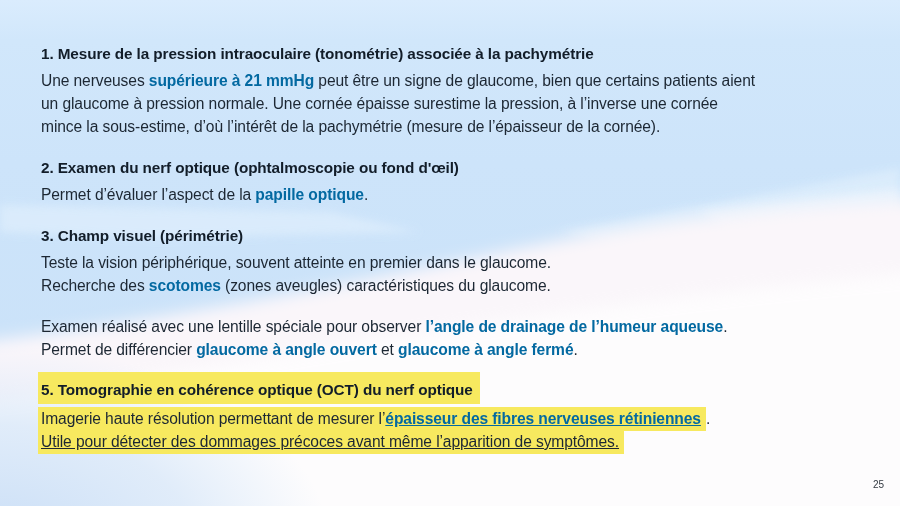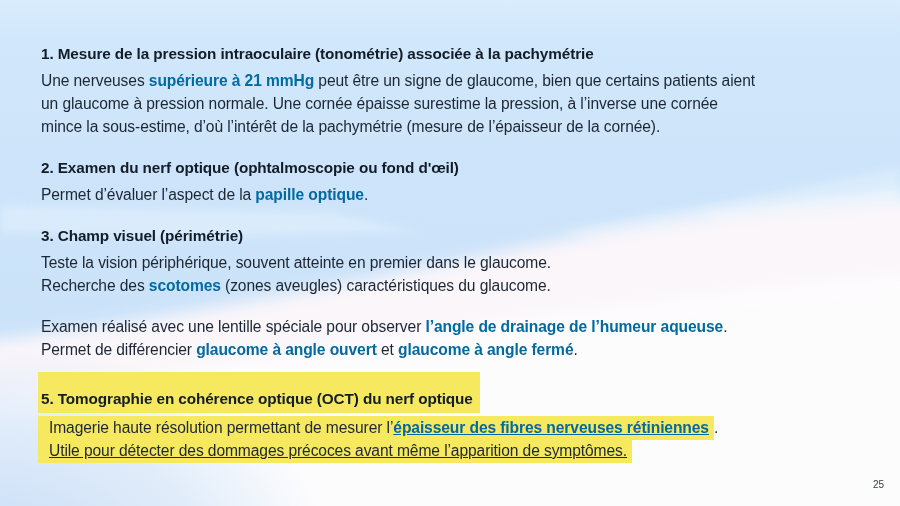--- a/index.html
+++ b/index.html
@@ -9,23 +9,23 @@
   }
   .bg{position:absolute;inset:0;z-index:0;display:block;}
   .content{position:absolute;left:41px;top:26px;right:34px;z-index:2;margin-top:16px;}
   .sec{margin-top:18px;}
   .sec.first{margin-top:0;}
   .sec.tight{margin-top:11px;}
   h2.heading{font-size:15.3px;font-weight:bold;line-height:24px;margin:0 0 3px;color:#121d29;letter-spacing:-0.1px;}
   p.line{font-size:15.6px;line-height:23px;margin:0;letter-spacing:-0.1px;color:#1c2733;}
   .b{font-weight:bold;color:#0369a1;}
   .hl{background:#f7e95f;padding:3px 0 4px;}
-  .hl-first{padding-left:11px;margin-left:-3px;}
+  .hl-first{padding-left:3px;margin-left:-3px;}
   .hl-last{padding-right:5px;text-decoration:underline;}
-  .hl-head{display:inline-block;background:#f7e95f;padding:15px 7px 2px 3px;margin-left:-3px;}
+  .hl-head{display:inline-block;background:#f7e95f;padding:6px 7px 2px 3px;margin-left:-3px;}
   .page-num{position:absolute;right:16px;top:479px;font-size:10px;color:#333a42;z-index:2;}
 </style>
 </head>
 <body>
 
 <div class="slide">
 
   <svg class="bg" viewBox="0 0 900 506" preserveAspectRatio="none" aria-hidden="true">
     <defs>
       <linearGradient id="baseBlue" x1="0" y1="0" x2="0" y2="1">

